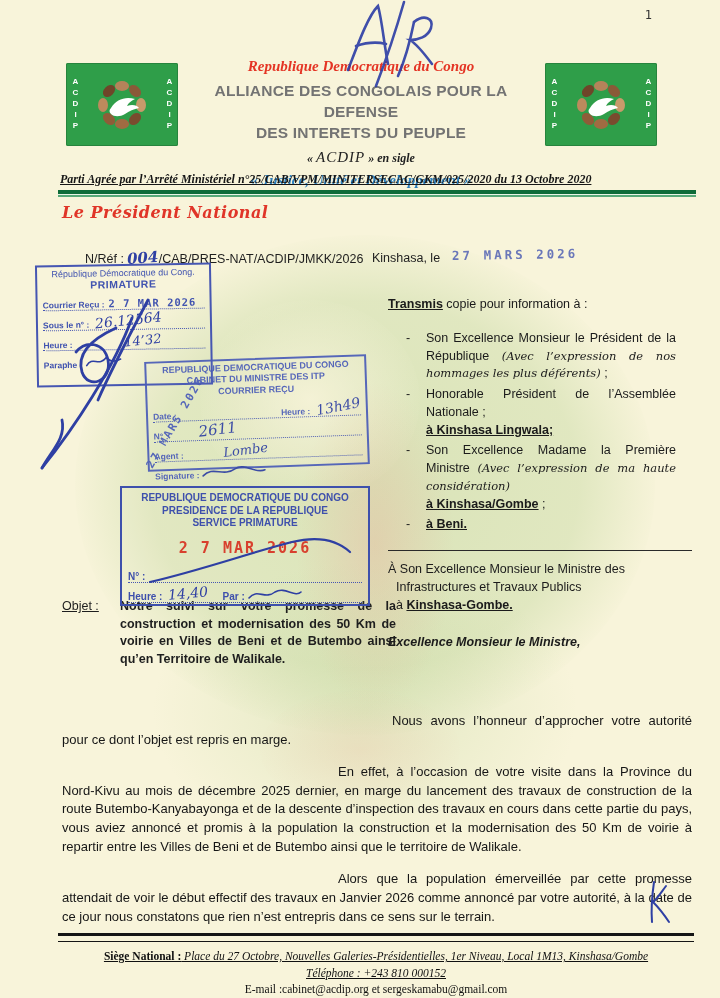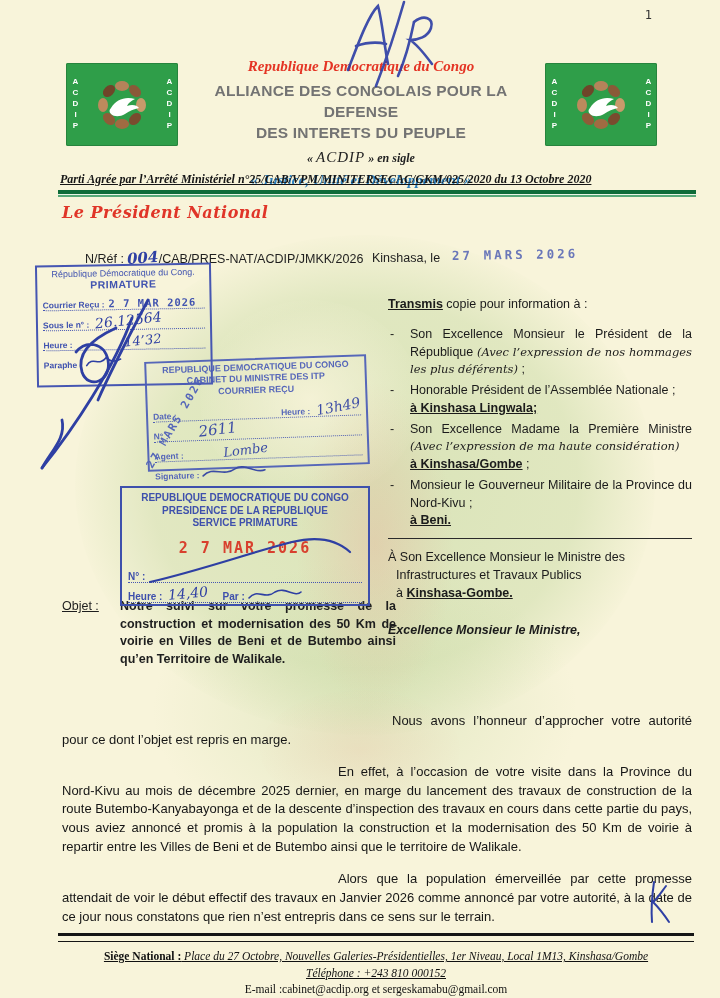--- a/index.html
+++ b/index.html
@@ -71,21 +71,21 @@
   .red-date{text-align:center;margin-top:9px;font-family:"DejaVu Sans Mono",monospace;font-weight:bold;
         font-size:15px;letter-spacing:2px;color:#d8402e;}
   .ink-svg{position:absolute;z-index:4;pointer-events:none;}
   .hand-sm{font-size:12px;display:inline-block;transform:rotate(-5deg);margin-left:6px;margin-bottom:1px;}
   .fill{flex:1;}
 
   
   .right-col{left:388px;top:296px;width:304px;font-size:12.5px;line-height:1.42;z-index:2;color:#1b1b1b;}
   .transmis-title{margin-bottom:12px;}
   .t-strong{font-weight:bold;text-decoration:underline;}
-  ul.transmis{list-style:none;margin:0;padding:0;}
+  ul.transmis{list-style:none;margin:16px;padding:0;}
   ul.transmis li{position:relative;padding-left:22px;margin-bottom:3px;text-align:justify;}
   ul.transmis li::before{content:"-";position:absolute;left:2px;top:0;}
   .note{font-family:"DejaVu Serif",serif;font-style:italic;font-size:11.5px;}
   .loc{font-weight:bold;text-decoration:underline;}
   .sep-line{border-bottom:1.5px solid #2a2a2a;margin:8px 0 10px 0;}
   .addr{margin-top:2px;}
   .addr .l2{padding-left:8px;}
   .addr .l3{padding-left:8px;}
   .salutation{margin-top:20px;font-weight:bold;font-style:italic;}
 
@@ -276,21 +276,20 @@
       </li>
       <li>
         <span>Honorable Président de l’Assemblée Nationale ;</span>
         <div><span class="loc">à Kinshasa Lingwala;</span></div>
       </li>
       <li>
         <span>Son Excellence Madame la Première Ministre </span><span class="note">(Avec l’expression de ma haute considération)</span>
         <div><span class="loc">à Kinshasa/Gombe</span><span> ;</span></div>
       </li>
       <li>
-        <span>Monsieur le Gouverneur Militaire de la Province du Nord-Kivu ;</span>
         <div><span class="loc">à Beni.</span></div>
       </li>
     </ul>
     <div class="sep-line"></div>
     <div class="addr">
       <div>À Son Excellence Monsieur le Ministre des</div>
       <div class="l2">Infrastructures et Travaux Publics</div>
       <div class="l3"><span>à </span><span class="loc">Kinshasa-Gombe.</span></div>
     </div>
     <div class="salutation">Excellence Monsieur le Ministre,</div>

